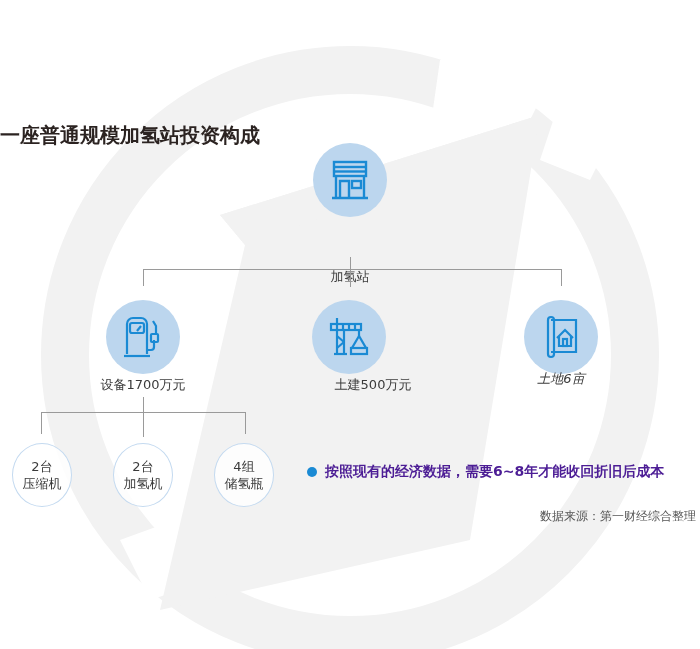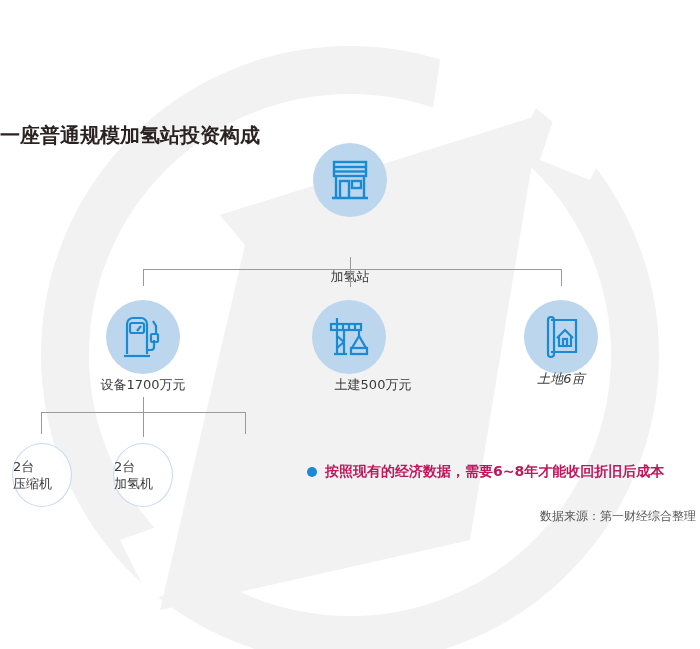--- a/index.html
+++ b/index.html
@@ -22,27 +22,27 @@
     display: flex; align-items: center; justify-content: center;
   }
   .icon-circle svg { width: 46px; height: 46px; }
   .label {
     position: absolute; text-align: center; font-size: 13px; color: #3a3a3a;
     line-height: 18px; white-space: nowrap; transform: translateX(-50%);
   }
   .small-circle {
     position: absolute; width: 58px; height: 62px; border-radius: 50%;
     border: 1.5px solid #c4daf0; background: rgba(255,255,255,0.85);
-    display: flex; flex-direction: column; justify-content: center;
+    display: flex; flex-direction: column; align-items: center; justify-content: center;
     font-size: 13px; color: #3a3a3a; line-height: 17px;
   }
   .line { position: absolute; background: #9a9a9a; }
   .note {
     position: absolute; left: 307px; top: 463px; font-size: 14px; font-weight: bold;
-    color: #be185d; white-space: nowrap; display: flex; align-items: center;
+    color: #4c1d95; white-space: nowrap; display: flex; align-items: center;
   }
   .dot { width: 10px; height: 10px; border-radius: 50%; background: #1a8ad4; margin-right: 8px; display: inline-block; }
   .source {
     position: absolute; right: 4px; top: 508px; font-size: 12px; color: #555555; white-space: nowrap;
   }
 </style>
 </head>
 <body>
 
 <svg class="bg" viewBox="0 0 700 649" xmlns="http://www.w3.org/2000/svg">
@@ -131,20 +131,24 @@
   <div class="line" style="left:245px; top:412px; width:1px; height:22px;"></div>
 
   <div class="small-circle" style="left:12px; top:443px;">
     <span>2台</span>
     <span>压缩机</span>
   </div>
   <div class="small-circle" style="left:113px; top:443px;">
     <span>2台</span>
     <span>加氢机</span>
   </div>
+  <div class="small-circle" style="left:214px; top:443px;">
+    <span>4组</span>
+    <span>储氢瓶</span>
+  </div>
 
   <div class="note">
     <span class="dot"></span>
     <span>按照现有的经济数据，需要6~8年才能收回折旧后成本</span>
   </div>
 
   <div class="source">数据来源：第一财经综合整理</div>
 </div>
 
 </body></html>

